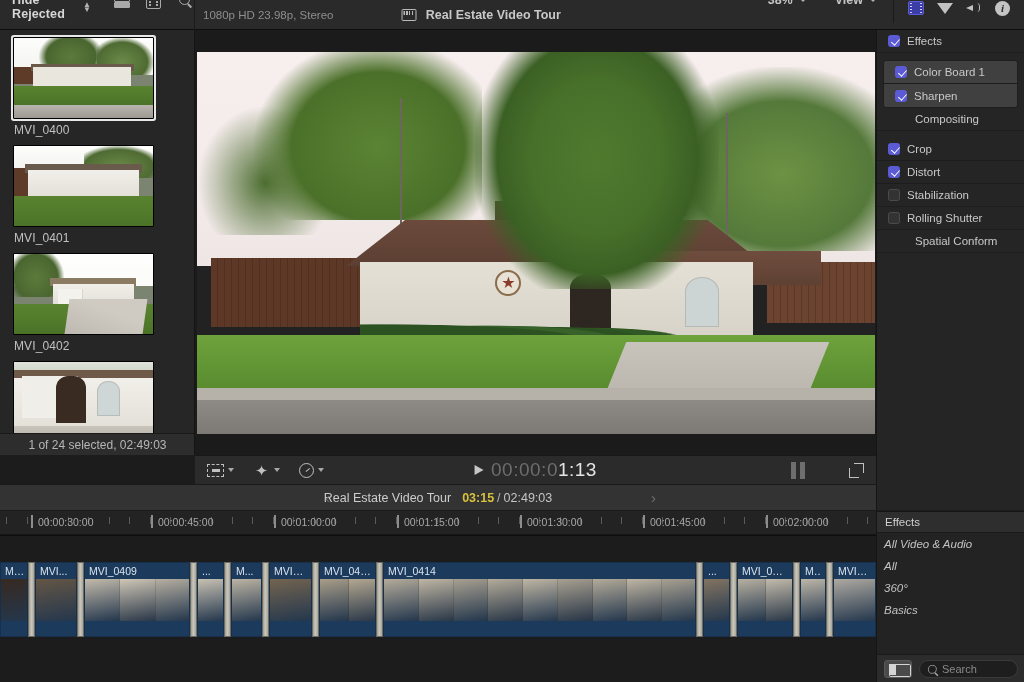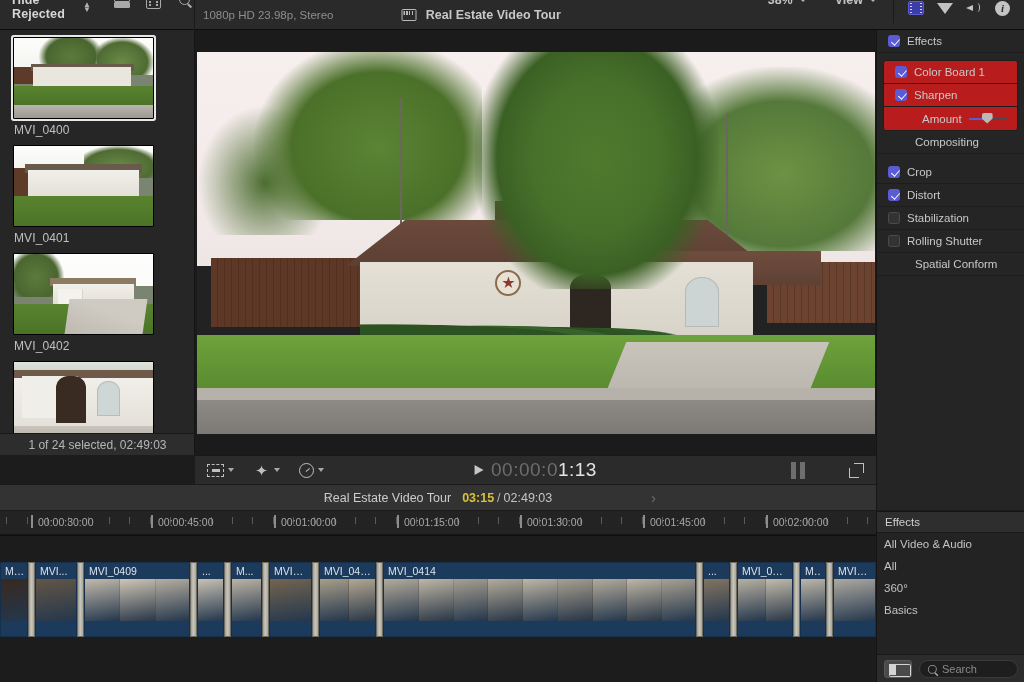--- a/index.html
+++ b/index.html
@@ -288,21 +288,21 @@
 
   
   .inspector {
     position: absolute; left: 876px; top: 30px; width: 148px; height: 480px;
     background: #252525; border-left: 1px solid #151515;
   }
   .insp-row {
     height: 23px; display: flex; align-items: center; gap: 7px; padding-left: 11px;
     border-bottom: 1px solid #1d1d1d; color: #c8c8c8; font-size: 11.5px;
   }
-  .insp-group { background: #b91c1c; margin: 0 6px; border-radius: 3px; border: 1px solid #1e1e1e; }
+  .insp-group { background: #404040; margin: 0 6px; border-radius: 3px; border: 1px solid #1e1e1e; }
   .insp-group .insp-row:last-child { border-bottom: none; }
   .cbox {
     width: 12px; height: 12px; border-radius: 2.5px; flex: 0 0 auto;
     border: 1px solid #4b4b4b; background: #333;
   }
   .cbox.on { background: #5b5bd6; border-color: #5b5bd6; position: relative; }
   .cbox.on::after {
     content: ''; position: absolute; left: 3.5px; top: 1px; width: 3.5px; height: 7px;
     border-right: 1.8px solid #fff; border-bottom: 1.8px solid #fff; transform: rotate(42deg);
   }
@@ -320,20 +320,21 @@
     position: absolute; left: 876px; top: 511px; width: 148px; height: 171px;
     background: #232323; border-left: 1px solid #151515; border-top: 1px solid #151515;
   }
   .fx-head {
     height: 21px; background: #2e2e2e; color: #cfcfcf; font-size: 11.5px;
     display: flex; align-items: center; padding-left: 8px; border-bottom: 1px solid #1a1a1a;
   }
   .fx-item {
     height: 22px; color: #c2c2c2; font-size: 11.5px; display: flex; align-items: center;
     padding-left: 7px;
+    font-style: italic;
   }
   .fx-item.section { background: #2d2d2d; color: #c8c8c8; }
   .fx-bottom {
     position: absolute; left: 0; bottom: 0; width: 148px; height: 28px; background: #2c2c2c;
     border-top: 1px solid #1a1a1a; display: flex; align-items: center; padding: 0 7px; gap: 7px;
   }
   .fx-sidebar-btn {
     width: 28px; height: 18px; background: #4a4a4a; border-radius: 3px; position: relative;
     border: 1px solid #585858;
   }
@@ -695,29 +696,20 @@
       <div class="insp-sep"></div>
       <div class="insp-group">
         <div class="insp-row">
           <span class="cbox on"></span>
           <span>Color Board 1</span>
         </div>
         <div class="insp-row">
           <span class="cbox on"></span>
           <span>Sharpen</span>
         </div>
-        <div class="insp-row" style="padding-left: 19px;">
-          <span style="width: 12px; flex: 0 0 auto;"></span>
-          <span>Amount</span>
-          <span class="slider">
-            <span class="trk"></span>
-            <span class="fill"></span>
-            <span class="knob"></span>
-          </span>
-        </div>
       </div>
       <div class="insp-row" style="padding-left: 19px;">
         <span style="width: 12px; flex: 0 0 auto;"></span>
         <span>Compositing</span>
       </div>
       <div class="insp-sep"></div>
       <div class="insp-row">
         <span class="cbox on"></span>
         <span>Crop</span>
       </div>

